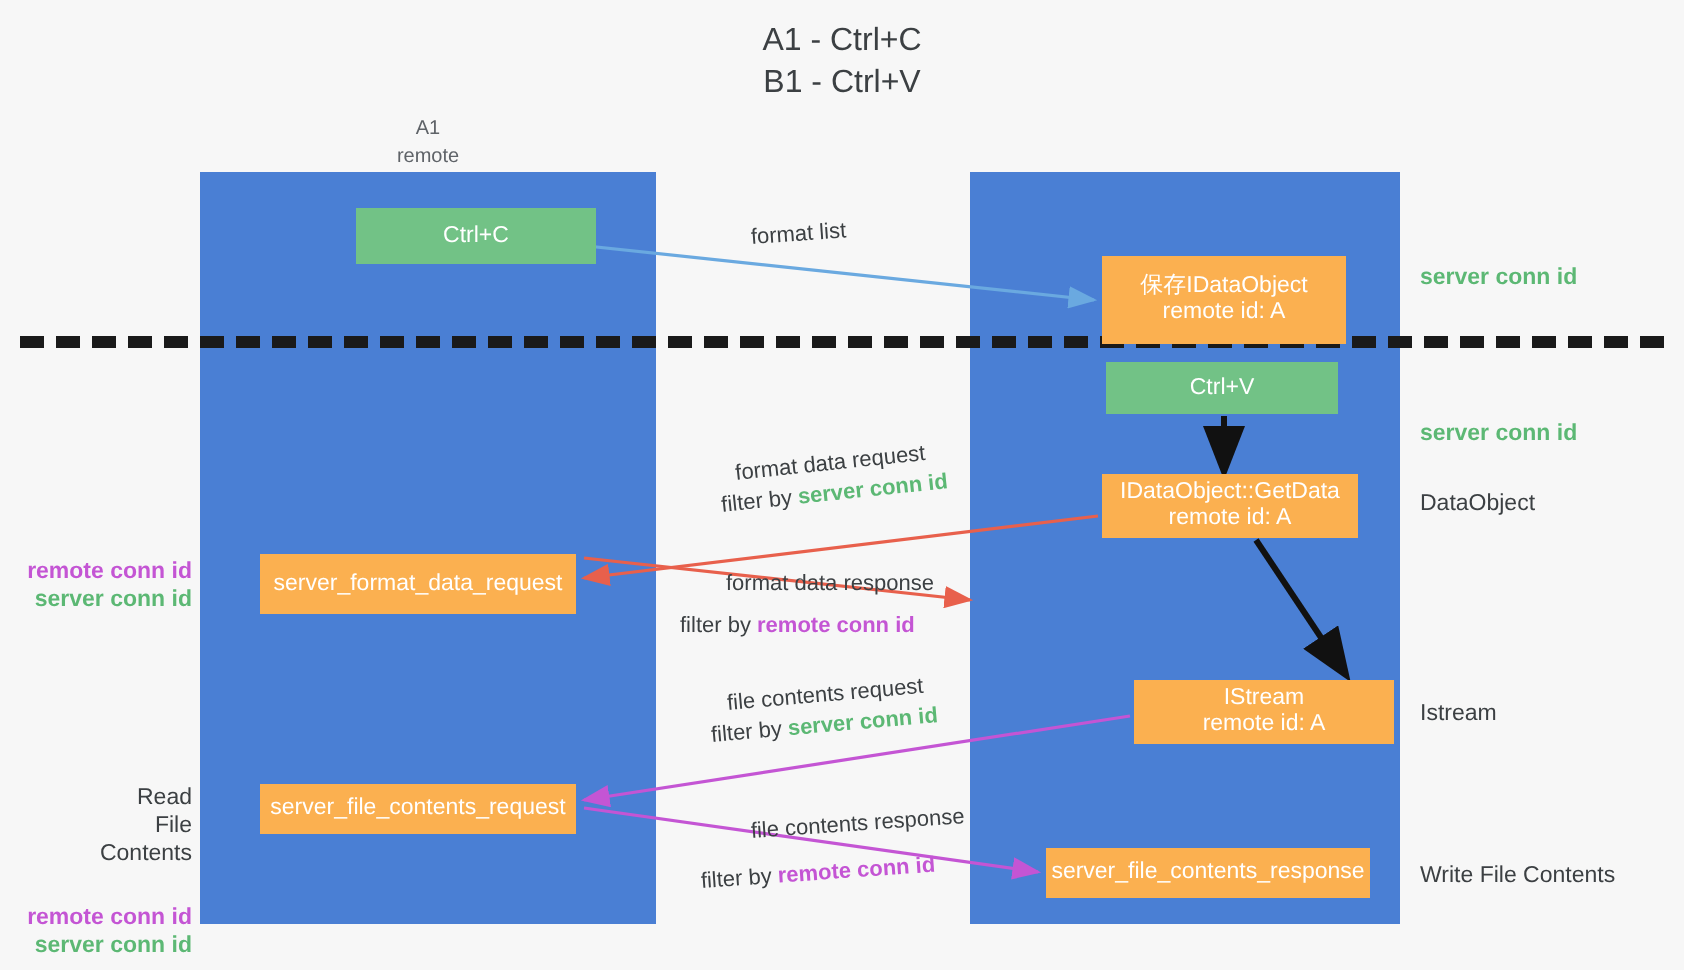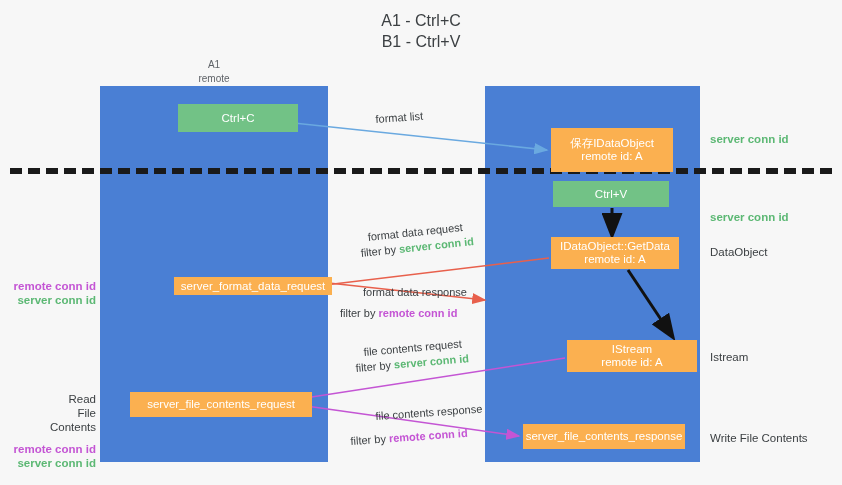--- a/index.html
+++ b/index.html
@@ -62,23 +62,23 @@
     padding: 2px 4px;
   }
   .green { background: #72c286; }
   .orange { background: #fbb050; }
 
   #box-ctrlc   { left: 134px; top: 104px;  width: 120px; height: 28px; margin-left: 44px; }
   #box-save    { left: 551px; top: 128px;  width: 122px; height: 44px; }
   #box-ctrlv   { left: 553px; top: 181px;  width: 116px; height: 26px; }
   #box-getdata { left: 551px; top: 237px;  width: 128px; height: 32px; }
   #box-istream { left: 567px; top: 340px;  width: 130px; height: 32px; }
-  #box-fdreq   { left: 130px; top: 277px;  width: 158px; height: 18px; margin-left: 44px; }
+  #box-fdreq   { left: 130px; top: 277px;  width: 158px; height: 30px; }
   #box-fdresp  { left: 489px; top: 288px;  width: 158px; height: 25px; }
-  #box-fcreq   { left: 130px; top: 392px;  width: 182px; height: 25px; }
+  #box-fcreq   { left: 130px; top: 392px;  width: 158px; height: 25px; }
   #box-fcresp  { left: 523px; top: 424px;  width: 162px; height: 25px; }
 
   
   .side-label {
     font-size: 11.5px;
     line-height: 14px;
     color: #3c4043;
   }
   .green-text  { color: #5cb874; font-weight: bold; }
   .purple-text { color: #c455d4; font-weight: bold; }
@@ -90,21 +90,21 @@
   #lbl-writefile{ left: 710px; top: 431px; }
 
   
   .left-stack {
     font-size: 11.5px;
     line-height: 14px;
     text-align: right;
   }
   #lbl-left-1 { left: 0; top: 279px; width: 96px; }
   #lbl-left-2 { left: 0; top: 392px; width: 96px; }
-  #lbl-left-2 .plain { color: #3c4043; display: block; margin-bottom: 8px; padding-left: 48px; }
+  #lbl-left-2 .plain { color: #3c4043; display: block; margin-bottom: 18px; padding-left: 48px; }
 
   
   #divider {
     left: 10px; top: 168px; width: 822px; height: 0;
     border-top: 6px dashed #1a1a1a;
   }
 
   
   .annot {
     font-size: 11px;

